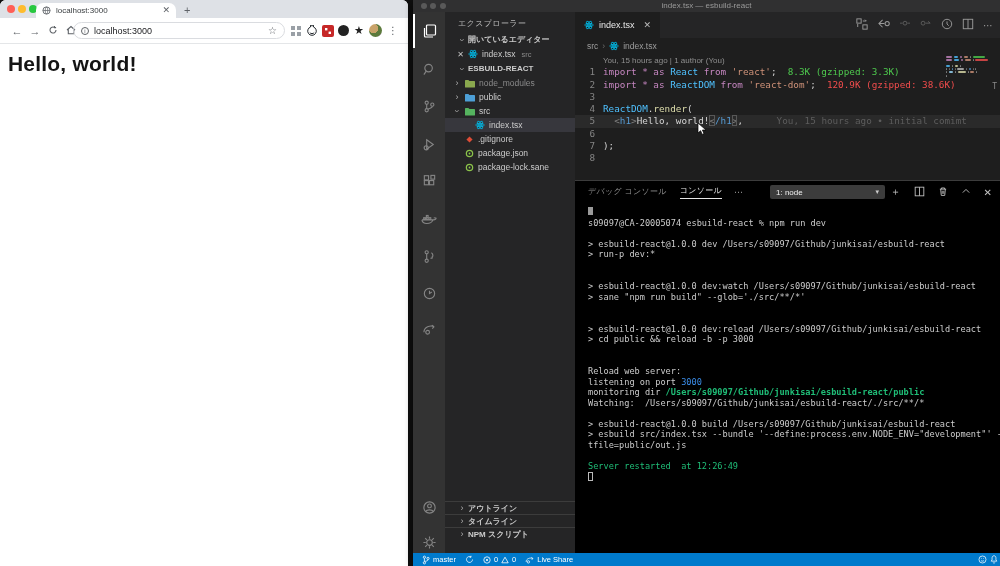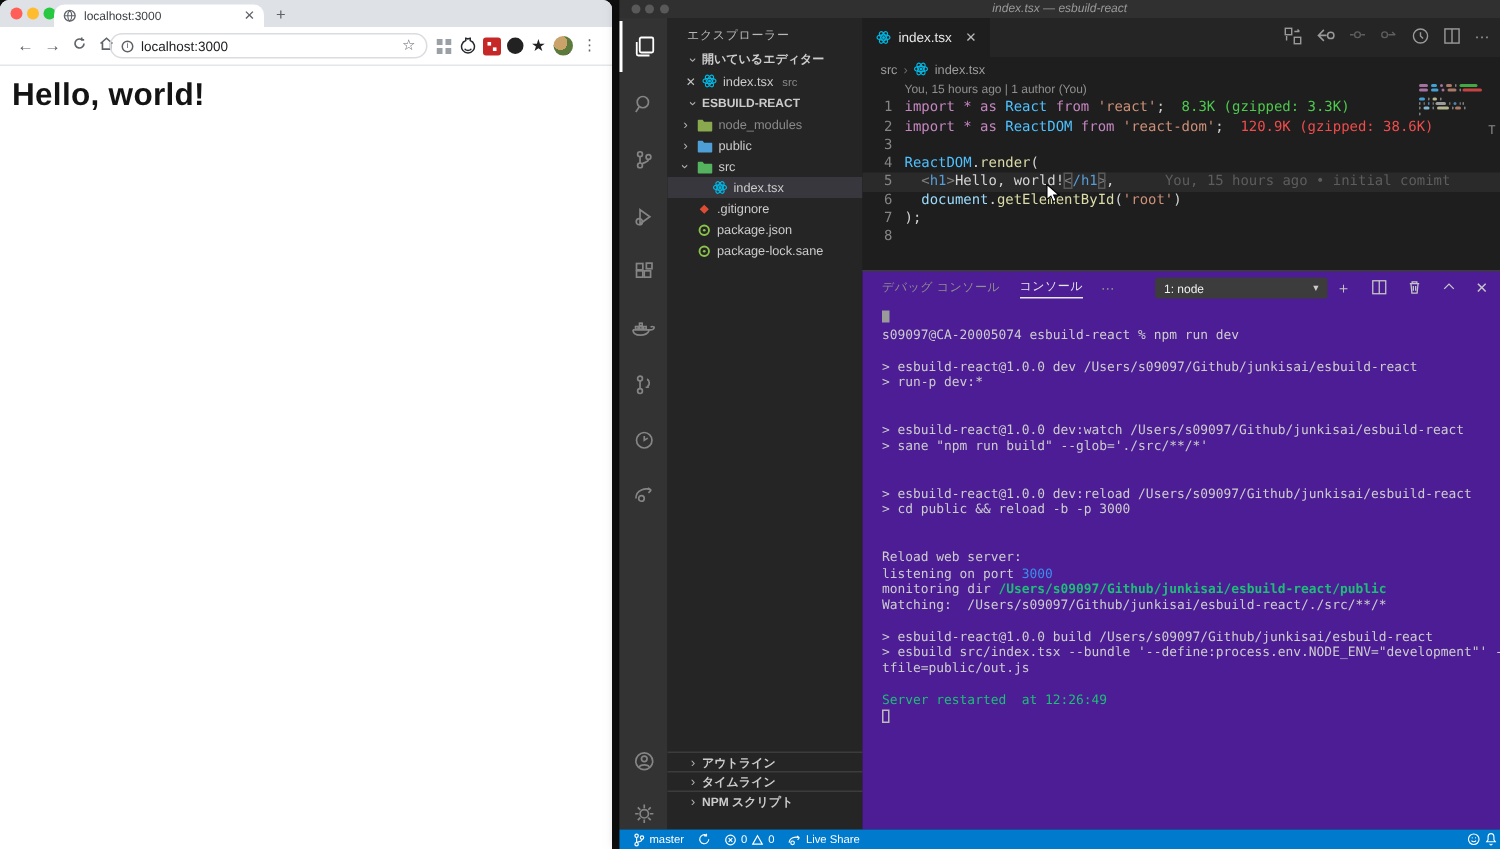--- a/index.html
+++ b/index.html
@@ -36,21 +36,21 @@
     background:radial-gradient(circle at 35% 35%, #c9a36a 0 40%, #5c7a3c 40% 75%, #3a2e22 75%); }
   .menu3 { color:#5F6368; font-size:10px; margin-left:2px; }
   .page { position:absolute; left:0; top:44px; width:100%; height:522px; background:#fff; }
   .page h1 { font-size:21px; font-weight:bold; color:#141414; margin:8px 0 0 8px; letter-spacing:.2px; }
 
   
   .vscode { position:absolute; left:413px; top:0; width:587px; height:566px; background:#1E1E1E;
     box-shadow:0 0 8px rgba(0,0,0,.6); font-size:9px; color:#ccc; }
   .vtitle { position:absolute; left:0; top:0; width:100%; height:12px; background:#303031; }
   .vtl { position:absolute; top:3px; width:6px; height:6px; border-radius:50%; background:#595959; }
-  .vtitle .txt { position:absolute; left:0; right:0; top:1px; text-align:center; font-size:8px; color:#9a9a9a;font-style:italic; }
+  .vtitle .txt { position:absolute; left:0; right:0; top:1px; text-align:center; font-size:8px; color:#9a9a9a; }
 
   .actbar { position:absolute; left:0; top:12px; width:32px; height:541px; background:#333333; }
   .act { position:absolute; left:0; width:32px; height:34px; display:flex; align-items:center; justify-content:center; }
   .act svg { stroke:#858585; fill:none; stroke-width:1.2; }
   .act.active { border-left:2px solid #fff; }
   .act.active svg { stroke:#fff; }
 
   .sidebar { position:absolute; left:32px; top:12px; width:130px; height:541px; background:#252526; }
   .sb-title { position:absolute; left:13px; top:6px; font-size:8px; color:#b8b8b8; letter-spacing:.4px; }
   .sect { display:flex; align-items:center; height:15px; font-size:8px; font-weight:bold; color:#cccccc; padding-left:13px; gap:2px; }
@@ -84,21 +84,21 @@
   .tk-vr{color:#9CDCFE} .tk-pl{color:#D4D4D4} .tk-tb{color:#808080} .tk-tg{color:#569CD6}
   .tk-tx{color:#D4D4D4} .tk-ang{color:#4EC94E} .tk-anr{color:#F14C4C}
   .tk-lens{color:#8f8f8f; font-family:"Liberation Sans",sans-serif; font-size:8px;}
   .tk-blame{color:#5d5d5d}
   .tk-tbx{color:#808080; outline:1px solid #585858; outline-offset:-1px;}
   .minimap { position:absolute; right:12px; top:44px; width:42px; height:120px; }
   .mmrow { height:2px; margin-bottom:1.1px; display:flex; gap:2px; }
   .mmseg { height:2px; border-radius:1px; opacity:.8; }
   .ovr-marker { position:absolute; right:3px; top:70px; color:#8a8a8a; font-size:8px; font-family:"DejaVu Sans Mono",monospace; }
 
-  .panel { position:absolute; left:162px; top:180px; width:425px; height:373px; background:#4c1d95; border-top:1px solid #3c3c3c; }
+  .panel { position:absolute; left:162px; top:180px; width:425px; height:373px; background:#000000; border-top:1px solid #3c3c3c; }
   .phead { position:absolute; left:0; top:0; width:100%; height:22px; display:flex; align-items:center; }
   .ptab { font-size:8px; letter-spacing:.3px; margin-left:13px; color:#8f8f8f; padding-bottom:2px; }
   .ptab.active { color:#e7e7e7; border-bottom:1px solid #e7e7e7; }
   .pmore { color:#8f8f8f; margin-left:12px; font-size:9px; }
   .pselect { position:absolute; left:195px; top:4px; width:115px; height:14px; background:#3C3C3C; color:#f0f0f0;
     font-size:8px; display:flex; align-items:center; padding:0 6px; justify-content:space-between; border-radius:2px; }
   .picons { position:absolute; right:8px; top:0; height:22px; display:flex; align-items:center; gap:13px; }
   .picons .g { color:#c5c5c5; font-size:10px; }
   .picons svg { stroke:#c5c5c5; fill:none; stroke-width:1.1; }
   .term { position:absolute; left:13px; top:26px; width:405px; font-family:"DejaVu Sans Mono","Liberation Mono",monospace;
@@ -446,21 +446,21 @@
           </span>
         <span>index.tsx</span>
       </div>
       <div class="code" id="code-lines">
           <div class="cl"><span class="ln"></span><span class="lc"><span class="tk-lens">You, 15 hours ago | 1 author (You)</span></span></div>
           <div class="cl"><span class="ln">1</span><span class="lc"><span class="tk-kw">import * as</span><span class="tk-ty"> React </span><span class="tk-kw">from</span><span class="tk-st"> 'react'</span><span class="tk-pl">;</span><span class="tk-ang">  8.3K (gzipped: 3.3K)</span></span></div>
           <div class="cl"><span class="ln">2</span><span class="lc"><span class="tk-kw">import * as</span><span class="tk-ty"> ReactDOM </span><span class="tk-kw">from</span><span class="tk-st"> 'react-dom'</span><span class="tk-pl">;</span><span class="tk-anr">  120.9K (gzipped: 38.6K)</span></span></div>
           <div class="cl"><span class="ln">3</span><span class="lc"></span></div>
           <div class="cl"><span class="ln">4</span><span class="lc"><span class="tk-ty">ReactDOM</span><span class="tk-pl">.</span><span class="tk-fn">render</span><span class="tk-pl">(</span></span></div>
           <div class="cl current"><span class="ln">5</span><span class="lc"><span class="tk-pl">  </span><span class="tk-tb">&lt;</span><span class="tk-tg">h1</span><span class="tk-tb">&gt;</span><span class="tk-tx">Hello, world!</span><span class="tk-tbx">&lt;</span><span class="tk-tg">/h1</span><span class="tk-tbx">&gt;</span><span class="tk-pl">,</span><span class="tk-blame">      You, 15 hours ago • initial comimt</span></span></div>
-          <div class="cl"><span class="ln">6</span><span class="lc"><span class="tk-pl">  </span><span class="tk-vr">document</span><span class="tk-pl">.</span><span class="tk-fn">getElementById</span><span class="tk-pl">(</span><span class="tk-st">'root'</span><span class="tk-pl">)</span></span></div>
+          <div class="cl"><span class="ln">6</span></div>
           <div class="cl"><span class="ln">7</span><span class="lc"><span class="tk-pl">);</span></span></div>
           <div class="cl"><span class="ln">8</span><span class="lc"></span></div>
         </div>
       <div class="minimap" id="minimap">
           <div class="mmrow">
             <span class="mmseg" style="width: 6.05px; background: rgb(197, 134, 192);"></span>
             <span class="mmseg" style="width: 3.85px; background: rgb(79, 193, 255);"></span>
             <span class="mmseg" style="width: 2.2px; background: rgb(197, 134, 192);"></span>
             <span class="mmseg" style="width: 4.4px; background: rgb(206, 145, 120);"></span>
             <span class="mmseg" style="width: 0.55px; background: rgb(154, 154, 154);"></span>

